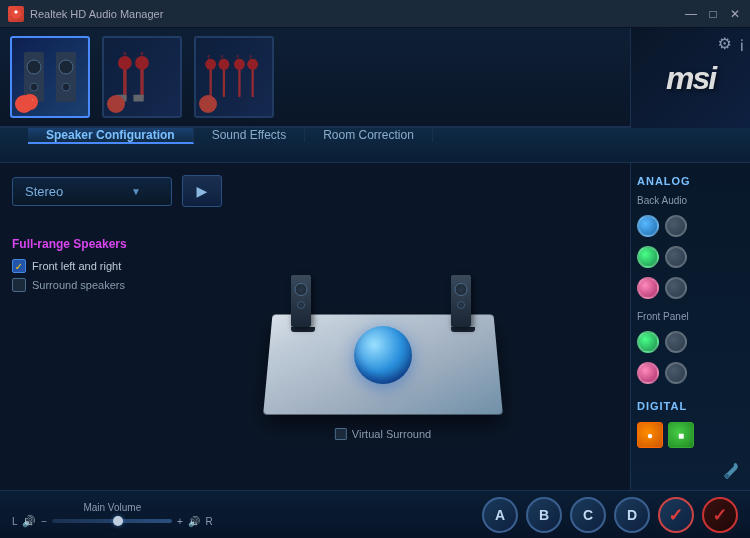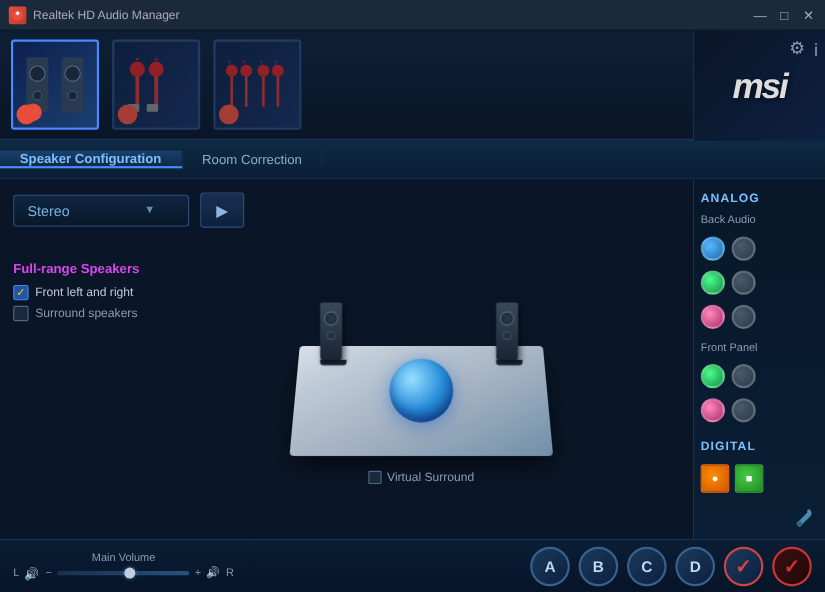--- a/index.html
+++ b/index.html
@@ -102,22 +102,23 @@
       letter-spacing: -2px;
       text-shadow: 2px 2px 4px rgba(0,0,0,0.5);
       text-align: right;
     }
 
     
     .tabs-bar {
       background: linear-gradient(180deg, #0f2a45 0%, #0a1e35 100%);
       height: 35px;
       display: flex;
-      align-items: center;
+      align-items: flex-start;
       border-bottom: 1px solid #1a3050;
+      padding-left: 28px;
     }
     .tab {
       padding: 0 18px;
       display: flex; align-items: center;
       cursor: pointer;
       font-size: 12px;
       color: #8aaccc;
       border-right: 1px solid #1a3050;
       transition: background 0.2s;
     }
@@ -457,20 +458,23 @@
     </div>
     <span class="msi-logo">msi</span>
   </div>
 </div>
 
 <div class="tabs-bar">
   <div class="tab active">
     <span>Speaker Configuration</span>
   </div>
   <div class="tab">
+    <span>Sound Effects</span>
+  </div>
+  <div class="tab">
     <span>Room Correction</span>
   </div>
 </div>
 
 <div style="display:flex; height:327px; position:relative;gap:36px;">
 
   <div style="flex:1; display:flex; flex-direction:column; padding:12px 10px 8px 12px;">
 
     <div class="dropdown-row">
       <div class="stereo-dropdown">

